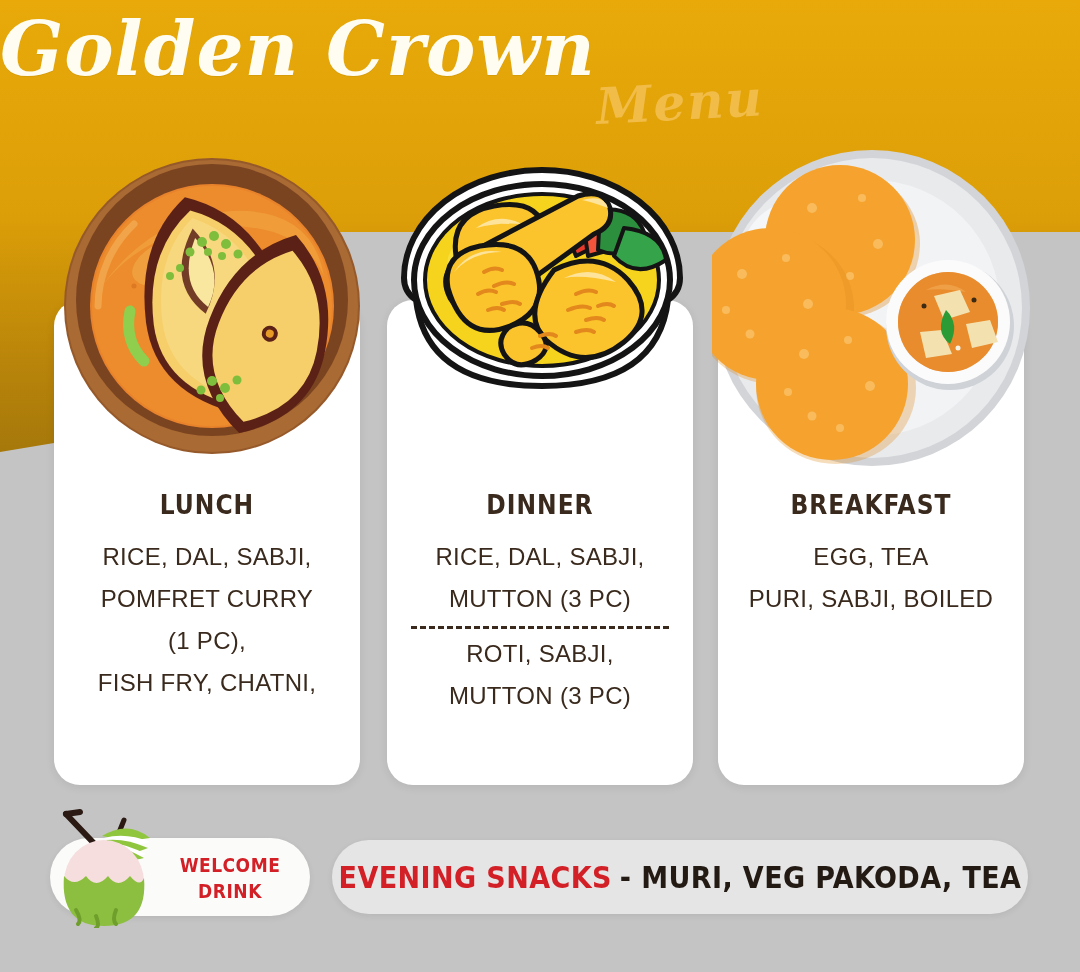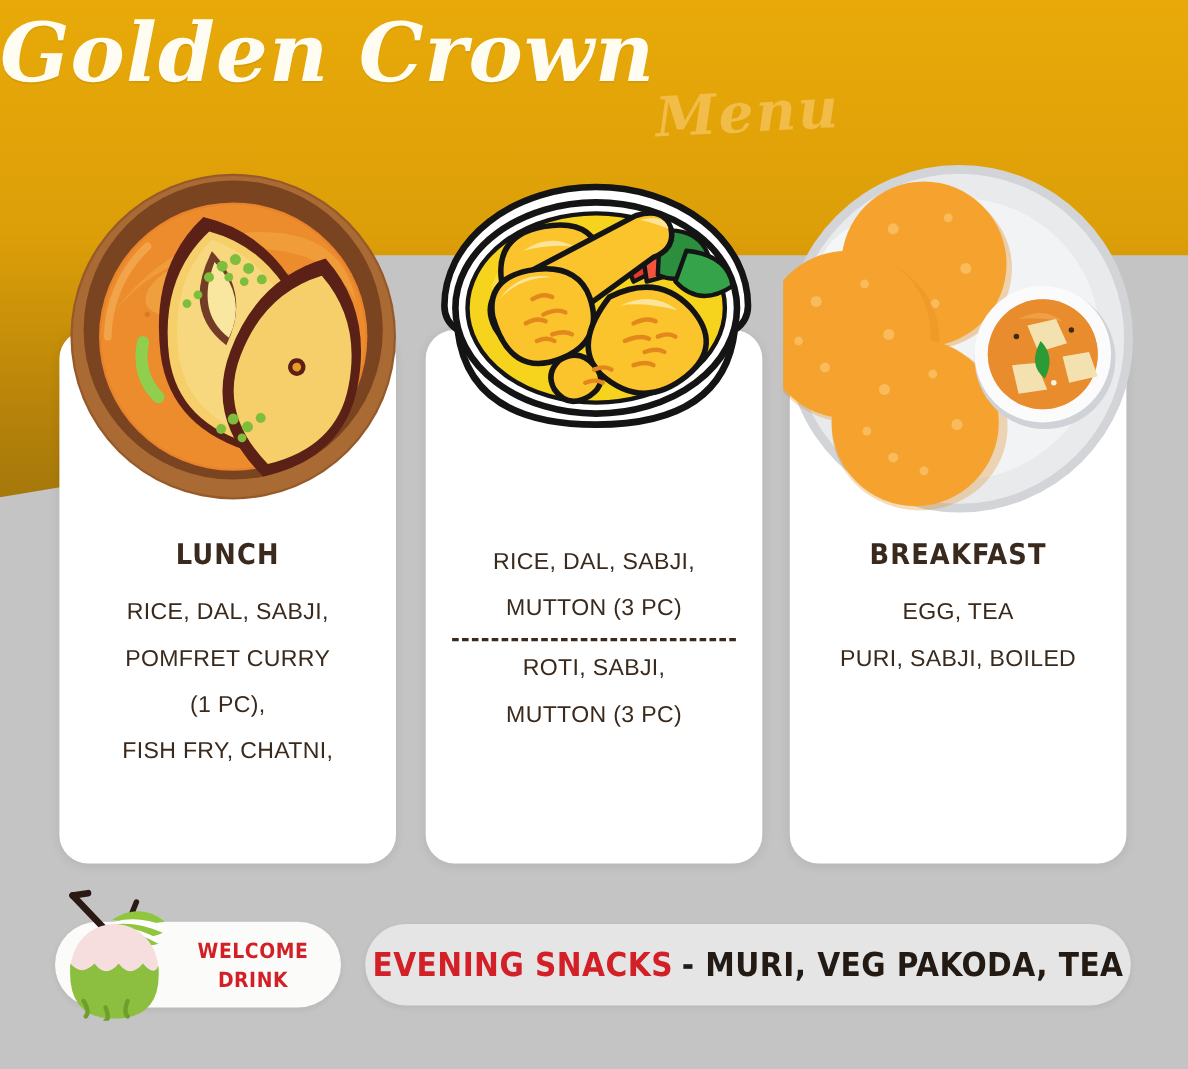--- a/index.html
+++ b/index.html
@@ -92,21 +92,21 @@
   .card-heading {
     font-family: "DejaVu Sans Condensed", "Liberation Sans Narrow", "Liberation Sans", sans-serif;
     font-weight: bold;
     font-size: 26px;
     letter-spacing: 1px;
     color: #3a2a1d;
     margin-bottom: 16px;
   }
   .card-line {
     font-family: "Liberation Sans", sans-serif;
-    font-size: 21px;
+    font-size: 24px;
     line-height: 42px;
     color: #3a2a1d;
     letter-spacing: 0.3px;
     white-space: nowrap;
   }
   .dash-sep {
     width: 258px;
     margin: 6px auto 4px auto;
     border-top: 3px dashed #3a2a1d;
     height: 0;
@@ -254,20 +254,21 @@
       <circle cx="139" cy="234" r="4.5"></circle>
         <circle cx="158" cy="242" r="4"></circle>
       <circle cx="108" cy="120" r="4"></circle>
         <circle cx="118" cy="112" r="4"></circle>
     </g>
     <path d="M36 150 a114 114 0 0 1 36 -82" stroke="#f6b860" stroke-width="7" fill="none" opacity="0.55" stroke-linecap="round"></path>
   </svg>
 
   <div class="card" id="card-dinner">
     <div class="card-text">
+      <div class="card-heading">DINNER</div>
       <div class="card-line">RICE, DAL, SABJI,</div>
       <div class="card-line">MUTTON (3 PC)</div>
       <div class="dash-sep"></div>
       <div class="card-line">ROTI, SABJI,</div>
       <div class="card-line">MUTTON (3 PC)</div>
     </div>
   </div>
 
   <svg class="food" id="food-dinner" viewBox="0 0 300 300">
     <path d="M12 118 a138 108 0 0 1 276 0 q0 14 -12 22 q-10 86 -126 86 q-116 0 -126 -86 q-12 -8 -12 -22Z" fill="#ffffff" stroke="#141414" stroke-width="6" stroke-linejoin="round"></path>

